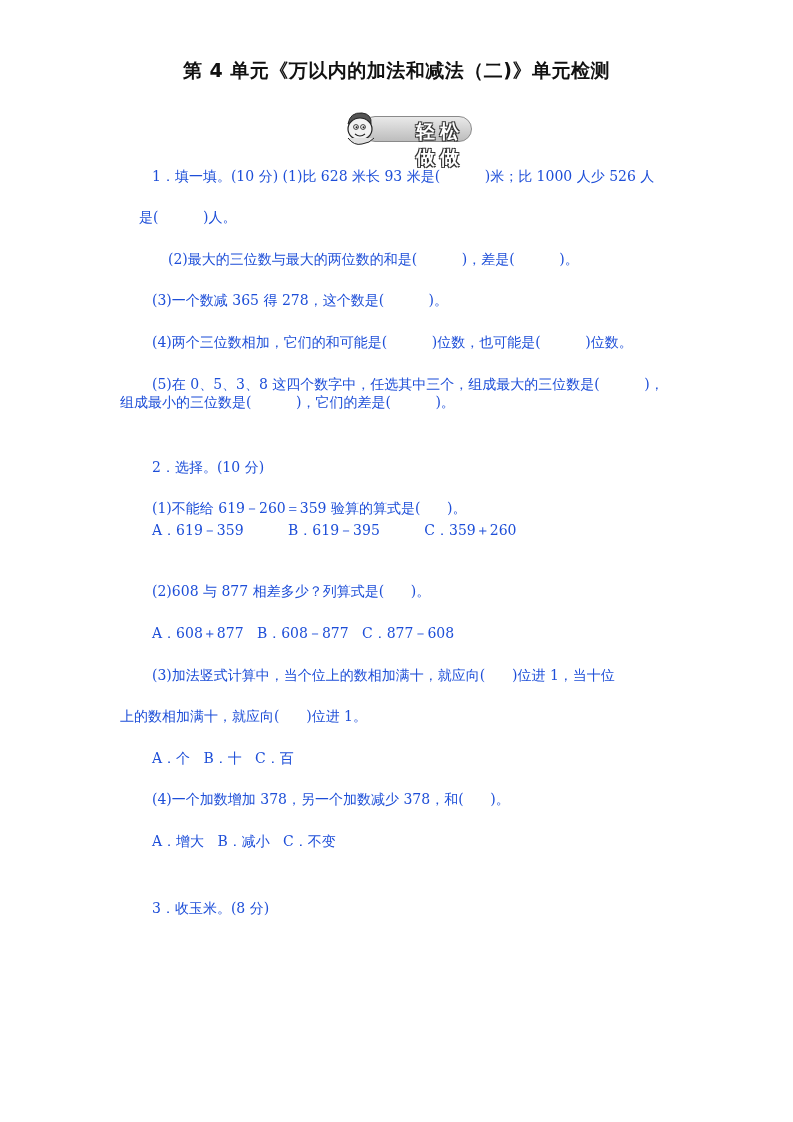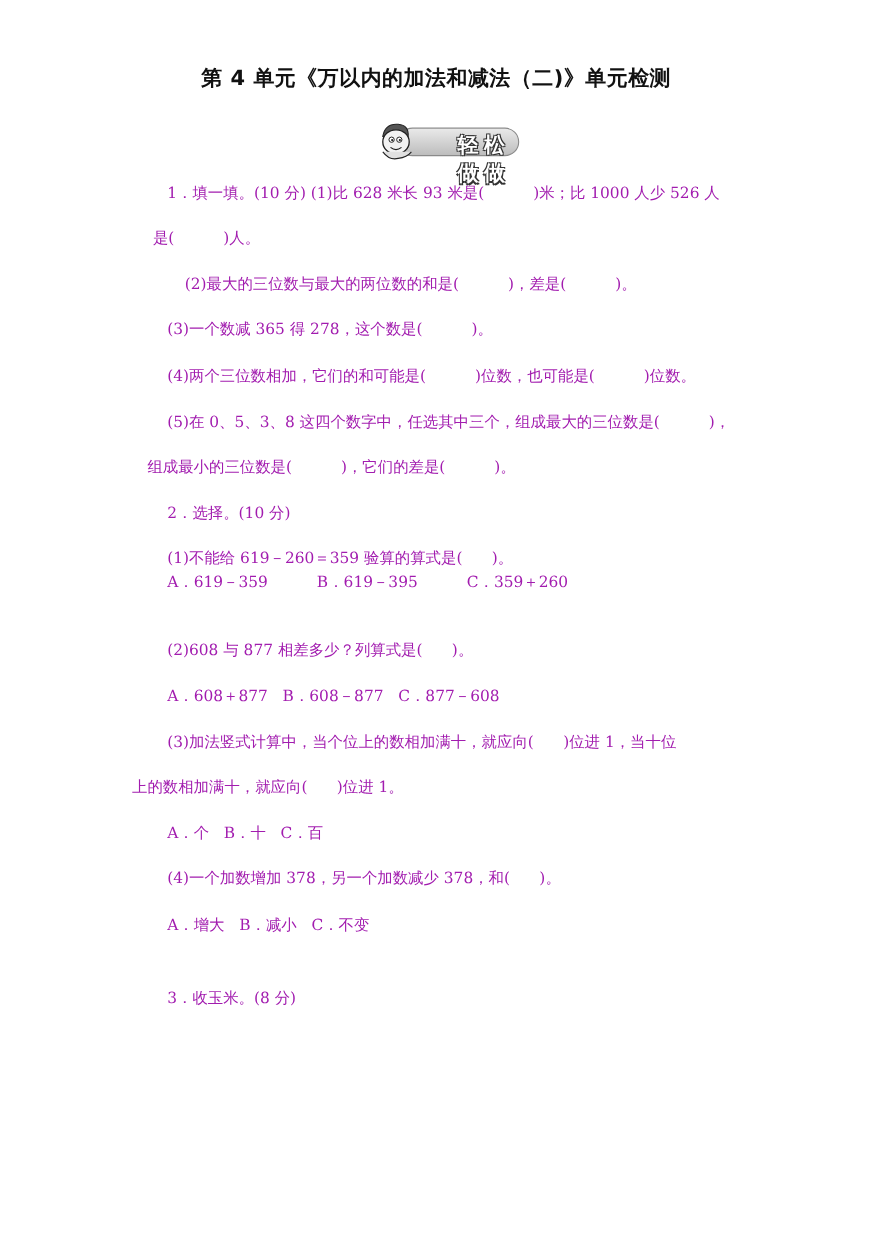--- a/index.html
+++ b/index.html
@@ -62,21 +62,21 @@
       left: 0;
       top: 0;
       width: 34px;
       height: 36px;
     }
     .line {
       position: absolute;
       font-size: 14px;
       line-height: 20px;
       white-space: pre;
-      color: #a21caf;
+      color: #1d4ed8;
     }
     .indent { left: 152px; }
     .flush { left: 120px; }
   </style>
 </head>
 <body>
 
 <div class="page-title">第 4 单元《万以内的加法和减法（二)》单元检测</div>
 
 <div class="banner">
@@ -94,21 +94,21 @@
   <span class="banner-text">轻松做做</span>
 </div>
 
 <div class="line indent" style="top:166px;"><span>1．填一填。(10 分)</span> <span>(1)比 628 米长 93 米是(          )米；比 1000 人少 526 人</span></div>
 <div class="line flush" style="top:207px;margin-left:19px;">是(          )人。</div>
 
 <div class="line indent" style="top:249px;margin-left:16px;">(2)最大的三位数与最大的两位数的和是(          )，差是(          )。</div>
 <div class="line indent" style="top:290px;">(3)一个数减 365 得 278，这个数是(          )。</div>
 <div class="line indent" style="top:332px;">(4)两个三位数相加，它们的和可能是(          )位数，也可能是(          )位数。</div>
 <div class="line indent" style="top:374px;">(5)在 0、5、3、8 这四个数字中，任选其中三个，组成最大的三位数是(          )，</div>
-<div class="line flush" style="top:415px;margin-left:14px;">组成最小的三位数是(          )，它们的差是(          )。</div>
+<div class="line flush" style="top:392px;">组成最小的三位数是(          )，它们的差是(          )。</div>
 
 <div class="line indent" style="top:457px;">2．选择。(10 分)</div>
 
 <div class="line indent" style="top:498px;">(1)不能给 619－260＝359 验算的算式是(      )。</div>
 <div class="line indent" style="top:520px;">A．619－359          B．619－395          C．359＋260</div>
 
 <div class="line indent" style="top:581px;">(2)608 与 877 相差多少？列算式是(      )。</div>
 <div class="line indent" style="top:623px;text-align:right;">A．608＋877   B．608－877   C．877－608</div>
 
 <div class="line indent" style="top:665px;">(3)加法竖式计算中，当个位上的数相加满十，就应向(      )位进 1，当十位</div>

